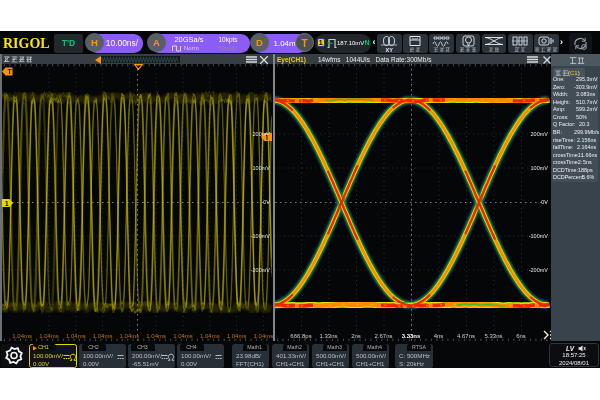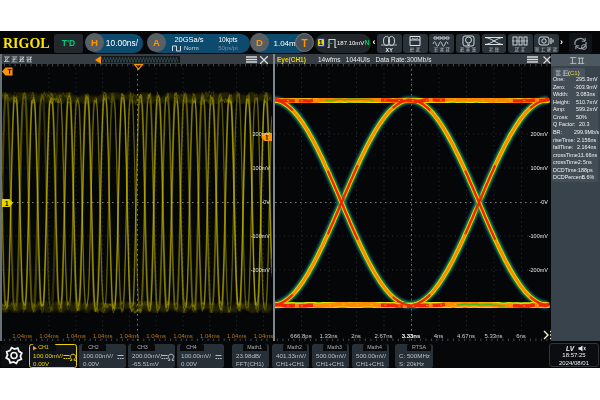--- a/index.html
+++ b/index.html
@@ -1,18 +1,18 @@
 <!DOCTYPE html>
 <html><head><meta charset="utf-8"><style>
 *{margin:0;padding:0;box-sizing:border-box}
 body{font-family:"Liberation Sans",sans-serif;background:#fff}
 #page{position:relative;width:600px;height:400px;background:#fff;overflow:hidden}
 .abs{position:absolute}
 .circ{position:absolute;border-radius:50%;background:#596065;color:#ff9300;font-weight:bold;text-align:center}
-.pill{position:absolute;background:#0c4a6e;border-radius:9px;color:#fff}
+.pill{position:absolute;background:#8b5cf6;border-radius:9px;color:#fff}
 .btn{position:absolute;width:24.5px;height:19px;background:#2b333a;border-radius:3px;top:33.5px}
 </style></head><body>
 <div id="page">
 <div class="abs" style="left:0;top:31px;width:600px;height:337px;background:#050607"></div>
 <div class="abs" style="left:3px;top:36px;width:50px;height:16px;font-family:'Liberation Serif',serif;font-weight:bold;font-size:14px;color:#ffe600">RIGOL</div>
     <div class="abs" style="left:54px;top:33.5px;width:29px;height:19px;background:#23282d;border-radius:2px;color:#00cc7a;font-size:8.5px;font-weight:bold;text-align:center;line-height:19px">T'D</div>
     <div class="pill" style="left:88px;top:33.5px;width:55px;height:19px;font-size:8.4px;line-height:19px;text-align:right;padding-right:5px">10.00ns/</div>
     <div class="circ" style="left:85px;top:33px;width:19px;height:19px;font-size:9.5px;line-height:19px">H</div>
     <div class="pill" style="left:150px;top:33.5px;width:100px;height:19px"></div>
     <div class="abs" style="left:170px;top:35px;width:38px;text-align:center;color:#fff;font-size:7.5px">20GSa/s</div>

